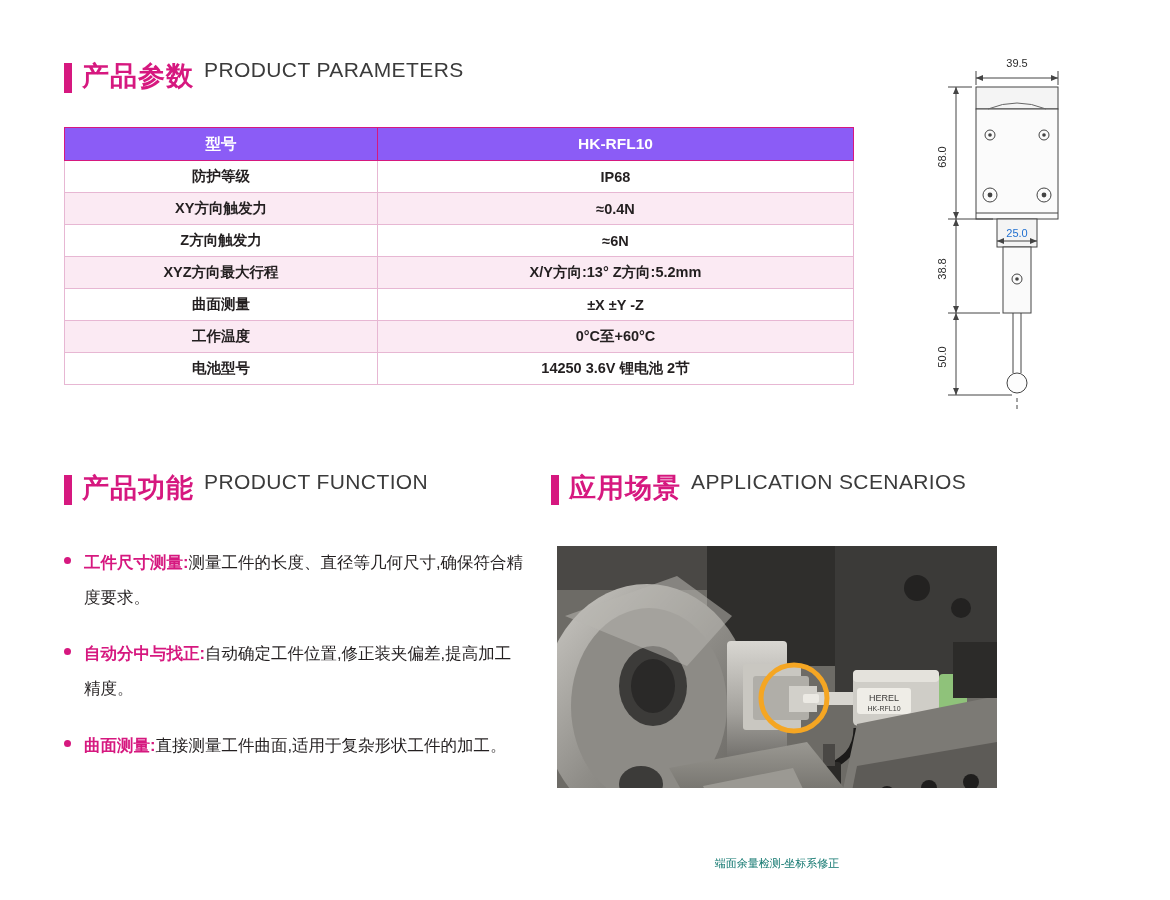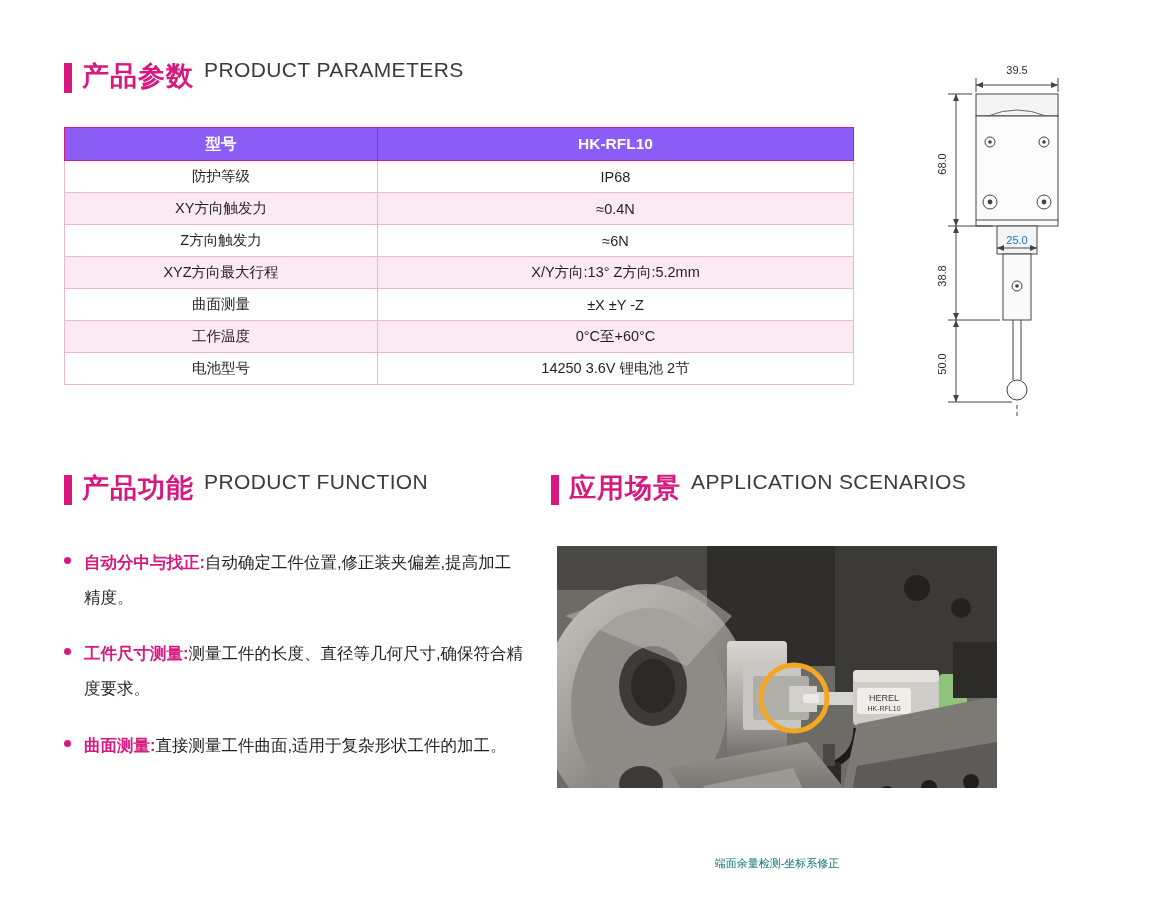--- a/index.html
+++ b/index.html
@@ -59,21 +59,21 @@
     width: 790px;
     border-collapse: collapse;
     font-size: 14.5px;
   }
   #param-table th,
   #param-table td {
     border: 1px solid #e7b7d3;
     text-align: center;
     height: 31px;
     padding: 0 6px;
-    font-weight: normal;
+    font-weight: bold;
     color: #231f20;
   }
   #param-table thead th {
     background: #8b5cf6;
     color: #ffffff;
     font-weight: bold;
     font-size: 15.5px;
     height: 32px;
     border-color: #d6187f;
   }
@@ -84,21 +84,21 @@
     background: #ffffff;
   }
   #param-table tbody tr:nth-child(even) td {
     background: #fbeaf3;
   }
 
   
   #drawing {
     position: absolute;
     left: 900px;
-    top: 50px;
+    top: 43px;
     width: 250px;
     height: 390px;
   }
 
   
   #function-head {
     position: absolute;
     left: 64px;
     top: 470px;
   }
@@ -271,22 +271,22 @@
   </svg>
 </div>
 
 <div class="sec-head" id="function-head">
   <span class="sec-bar"></span>
   <span class="sec-cn">产品功能</span>
   <span class="sec-en">PRODUCT FUNCTION</span>
 </div>
 
 <ul id="function-list">
+    <li><span class="ttl">工件尺寸测量:</span><span>测量工件的长度、直径等几何尺寸,确保符合精度要求。</span></li>
     <li><span class="ttl">自动分中与找正:</span><span>自动确定工件位置,修正装夹偏差,提高加工精度。</span></li>
-    <li><span class="ttl">工件尺寸测量:</span><span>测量工件的长度、直径等几何尺寸,确保符合精度要求。</span></li>
     <li><span class="ttl">曲面测量:</span><span>直接测量工件曲面,适用于复杂形状工件的加工。</span></li>
   </ul>
 
 <div class="sec-head" id="scenario-head">
   <span class="sec-bar"></span>
   <span class="sec-cn">应用场景</span>
   <span class="sec-en">APPLICATION SCENARIOS</span>
 </div>
 
 <div id="photo">

